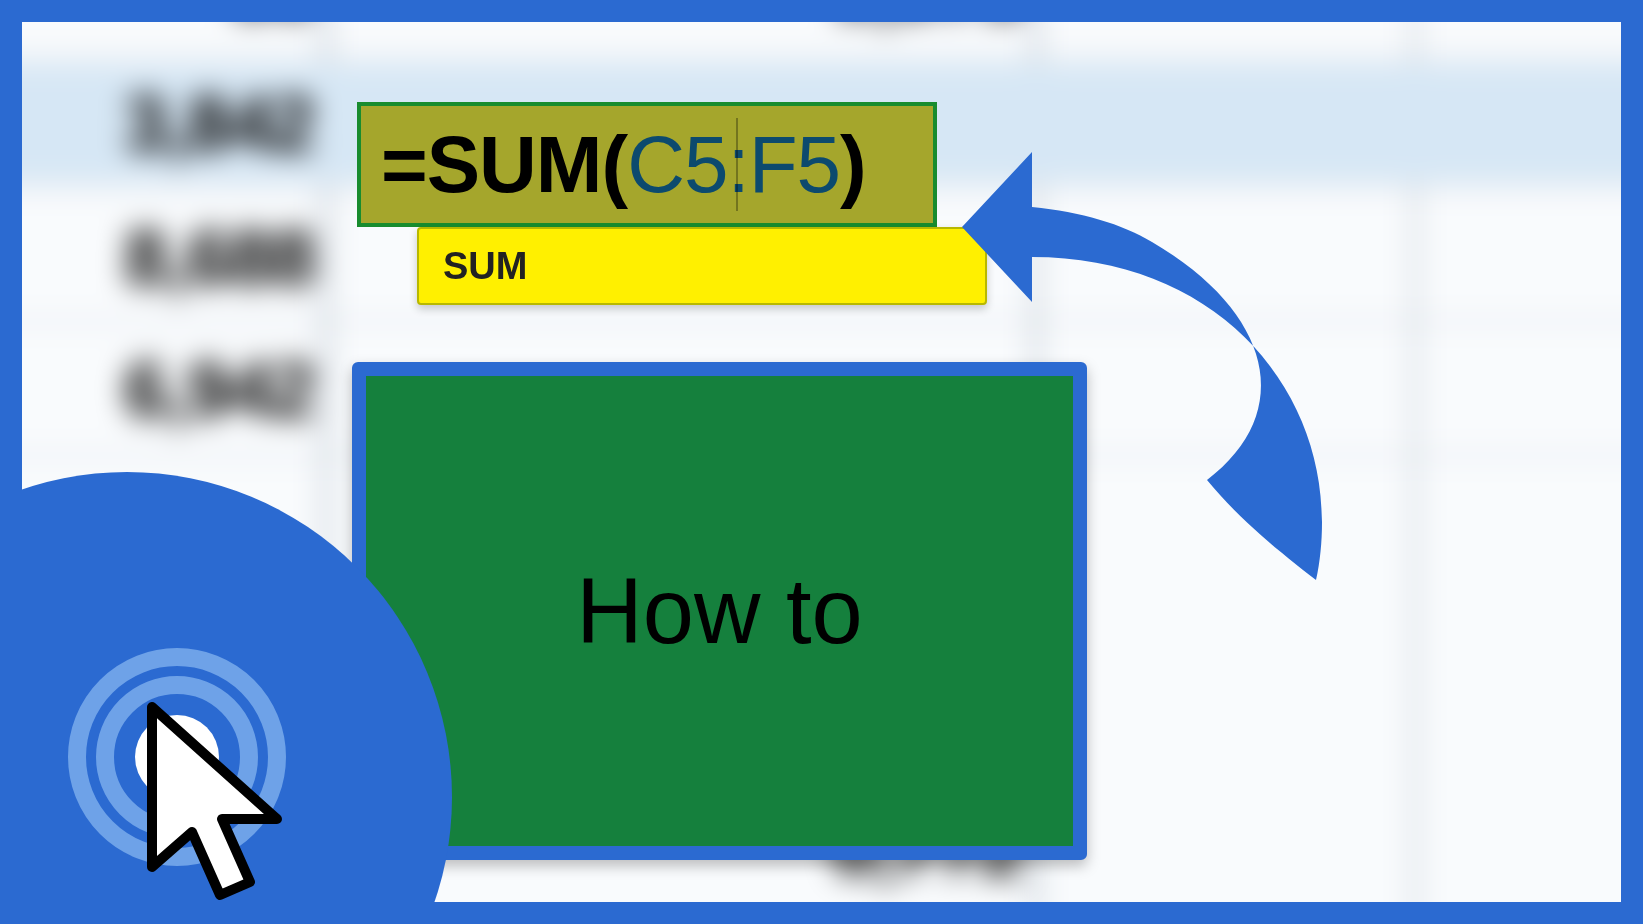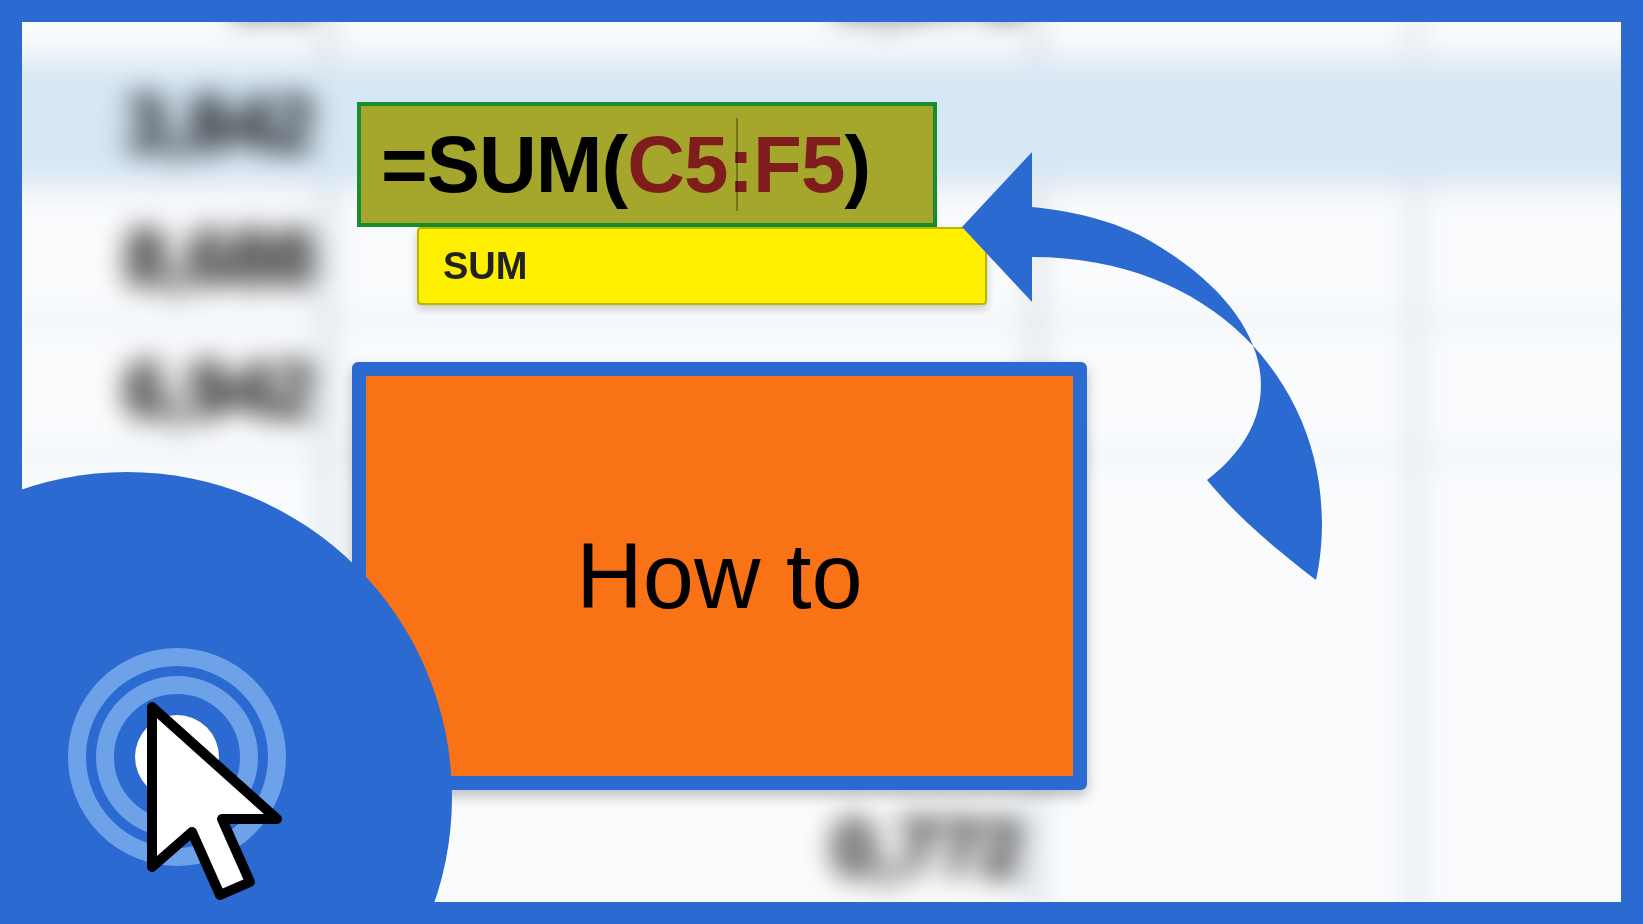--- a/index.html
+++ b/index.html
@@ -59,21 +59,21 @@
     align-items: center;
     padding-left: 20px;
     font-size: 80px;
     font-weight: 700;
     font-family: "Segoe UI", Arial, sans-serif;
     letter-spacing: -1px;
   }
   .formula-cell .eq { color: #000; }
   .formula-cell .fn { color: #000; }
   .formula-cell .paren { color: #000; }
-  .formula-cell .ref { color: #7f1d1d; font-weight: 700; }
+  .formula-cell .ref { color: #0c4a6e; font-weight: 400; }
   .formula-cell .cursor-line {
     position: absolute;
     left: 375px;
     top: 12px;
     bottom: 12px;
     width: 2px;
     background: rgba(0,0,0,0.3);
   }
 
   
@@ -106,22 +106,22 @@
     width: 490px;
     height: 500px;
   }
 
   
   .title-card {
     position: absolute;
     left: 330px;
     top: 340px;
     width: 735px;
-    height: 428px;
-    background: #f97316;
+    height: 498px;
+    background: #15803d;
     border: 14px solid #2b6ad1;
     border-radius: 6px;
     box-shadow: 0 6px 14px rgba(0,0,0,0.25);
     display: flex;
     align-items: center;
     justify-content: center;
     text-align: center;
     font-size: 92px;
     font-weight: 400;
     color: #000;

